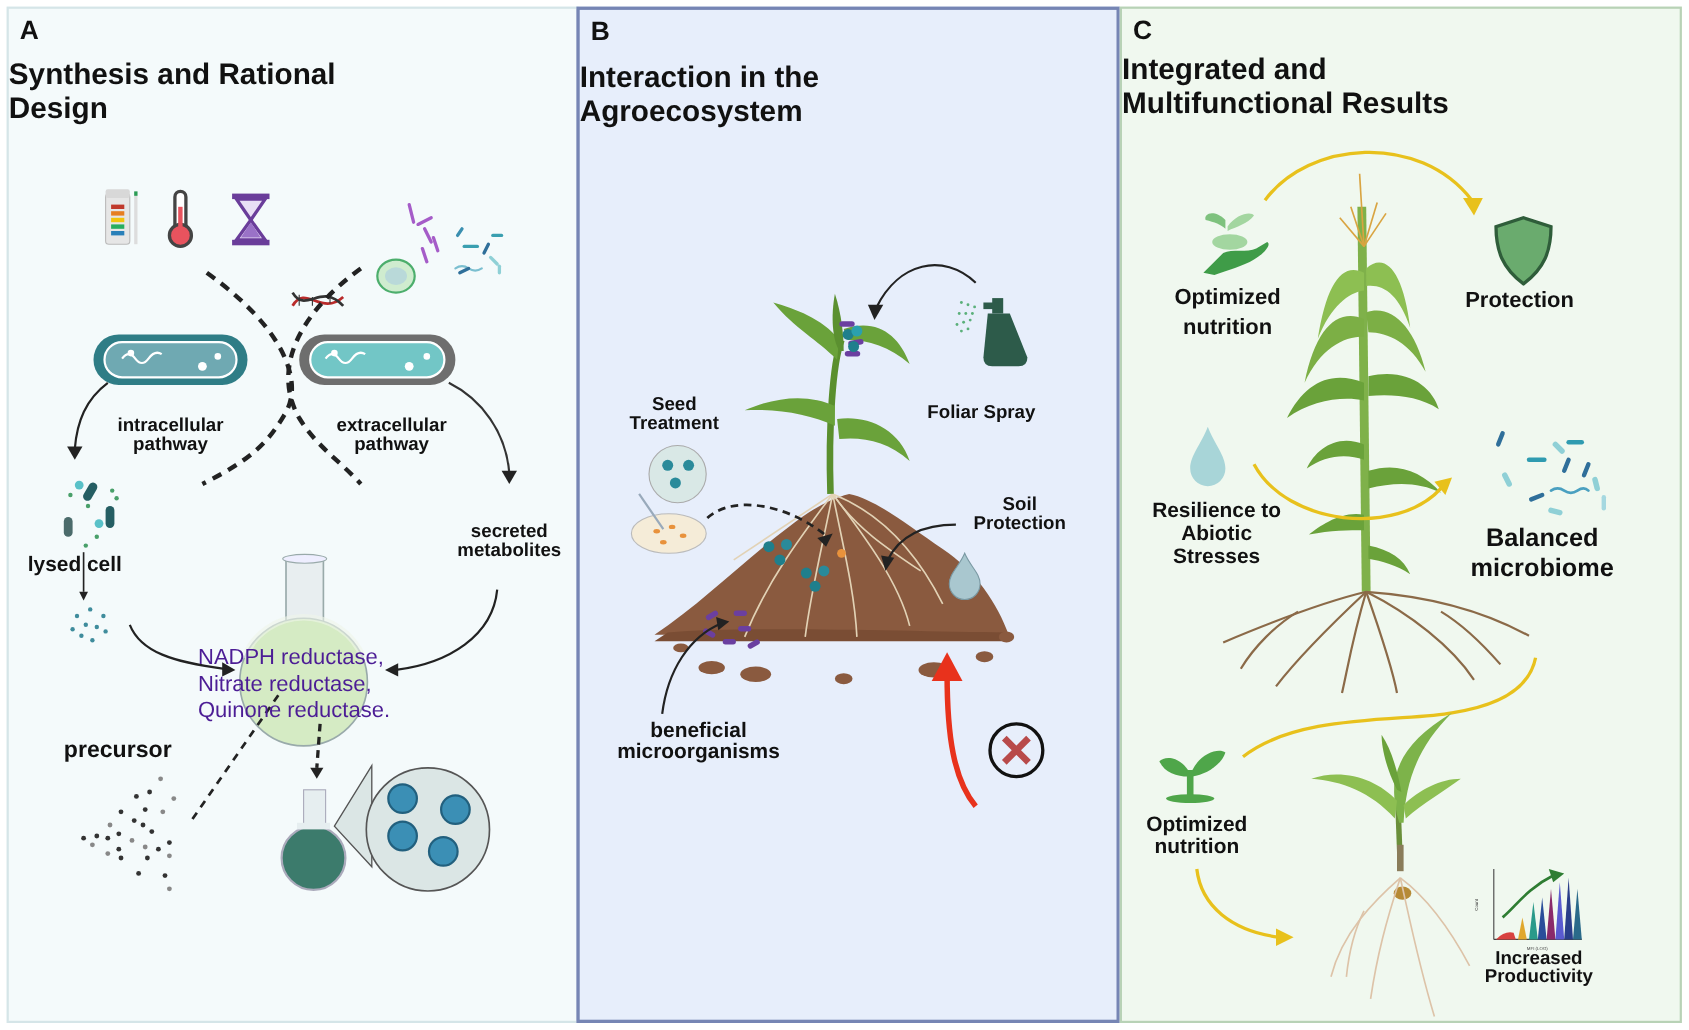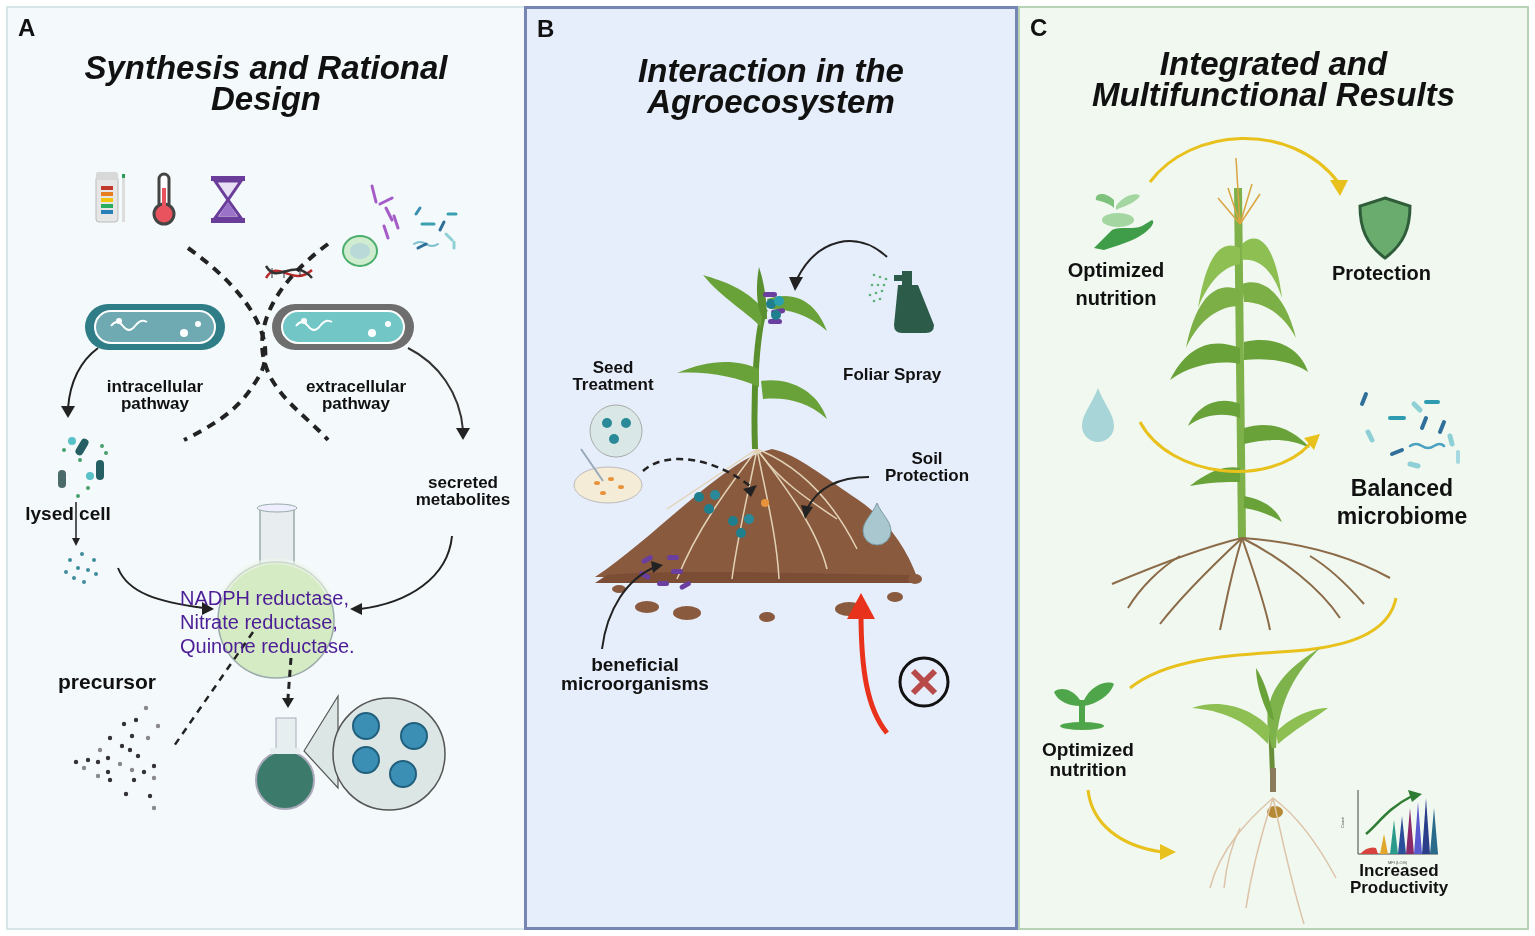--- a/index.html
+++ b/index.html
@@ -2,21 +2,21 @@
 <html><head>
 <meta charset="utf-8">
 <style>
   html,body{margin:0;padding:0;background:#ffffff;}
   body{width:1535px;height:936px;position:relative;overflow:hidden;font-family:"Liberation Sans",sans-serif;color:#111;}
   .panel{position:absolute;top:6px;box-sizing:border-box;}
   #panel-a{left:6px;width:520px;height:924px;background:#f4fafb;border:2px solid #d5e5e8;}
   #panel-b{left:524px;width:494px;height:924px;background:#e7eefb;border:3px solid #7685b4;}
   #panel-c{left:1018px;width:511px;height:924px;background:#f0f8ef;border:2px solid #b8d2b6;}
   .letter{position:absolute;top:6px;left:10px;font-weight:bold;font-size:24px;}
-  .title{position:absolute;left:0;right:0;text-align:center;font-weight:bold;font-size:33px;line-height:31px;font-style:italic;}
+  .title{position:absolute;left:0;right:0;font-weight:bold;font-size:27px;line-height:31px;}
   .lbl{position:absolute;font-weight:bold;text-align:center;line-height:19px;font-size:19px;white-space:nowrap;}
   .lbl.sm{font-size:17px;line-height:17px;}
   .lbl.lg{font-size:22px;line-height:28px;}
   .enz{position:absolute;font-size:20px;line-height:24px;color:#4c1d95;white-space:nowrap;}
   svg{position:absolute;left:0;top:0;overflow:visible;}
 </style>
 </head>
 <body>
 
 <div id="panel-a" class="panel">
@@ -474,20 +474,25 @@
       <path d="M28 44 C40 34 50 18 74 6" fill="none" stroke="#2e7d32" stroke-width="2.5"></path>
       <polygon points="70,0 84,4 74,12" fill="#2e7d32"></polygon>
     </g>
   </svg>
 
   <div class="lbl" style="left:36px;top:248px;width:120px;font-size:20px;line-height:28px;">
     <div>Optimized</div>
     <div>nutrition</div>
   </div>
   <div class="lbl" style="left:312px;top:256px;font-size:20px;">Protection</div>
+  <div class="lbl" style="left:16px;top:446px;width:140px;font-size:19px;line-height:21px;">
+    <div>Resilience to</div>
+    <div>Abiotic</div>
+    <div>Stresses</div>
+  </div>
   <div class="lbl" style="left:312px;top:466px;width:140px;font-size:23px;line-height:28px;">
     <div>Balanced</div>
     <div>microbiome</div>
   </div>
   <div class="lbl" style="left:8px;top:732px;width:120px;font-size:19px;line-height:20px;">
     <div>Optimized</div>
     <div>nutrition</div>
   </div>
   <div class="lbl sm" style="left:314px;top:854px;width:130px;">
     <div>Increased</div>

